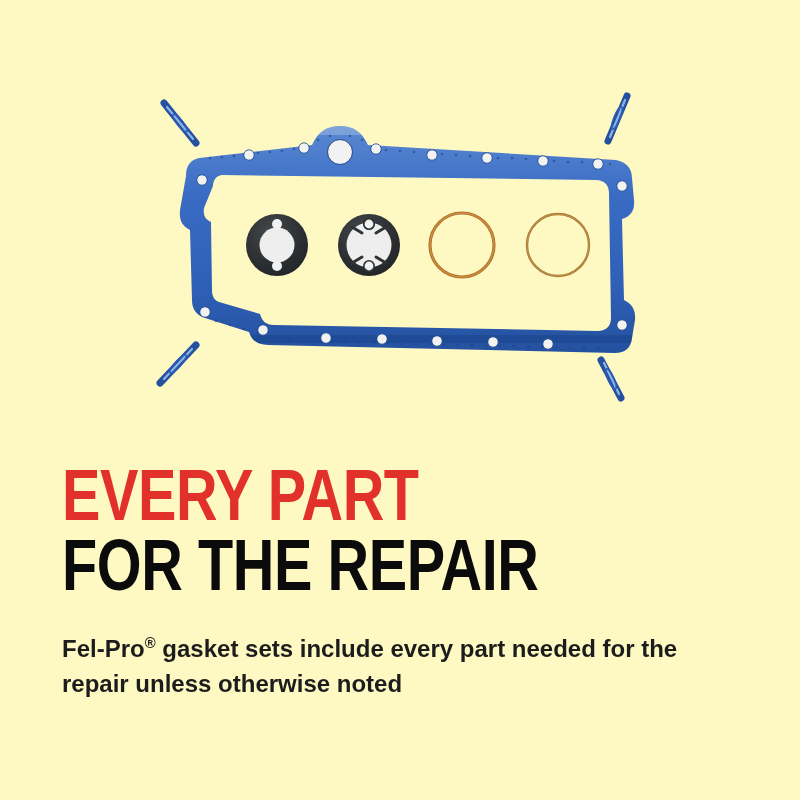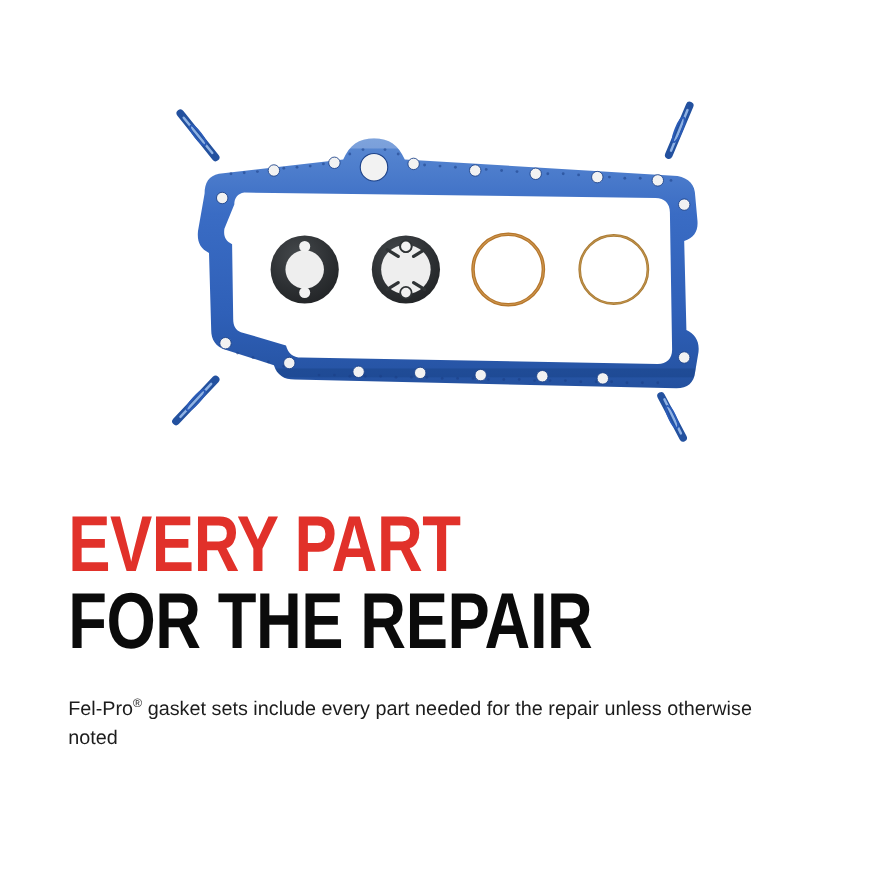--- a/index.html
+++ b/index.html
@@ -10,21 +10,21 @@
     width: 800px;
     height: 800px;
     background: #e7e7e7;
     font-family: "Liberation Sans", sans-serif;
     overflow: hidden;
   }
   #page {
     position: relative;
     width: 800px;
     height: 800px;
-    background: #ffffff;
+    background: #fef9c3;
   }
 
   
   #product-image {
     position: absolute;
     left: 0;
     top: 0;
     width: 800px;
     height: 440px;
   }
@@ -54,24 +54,24 @@
     color: #e1312a;
   }
   .headline-2 {
     color: #0b0b0b;
     margin-top: 4px;
   }
   .body-copy {
     margin: 0;
     margin-top: 34px;
     color: #1c1c1c;
-    font-size: 18px;
+    font-size: 24px;
     line-height: 1.42;
     max-width: 625px;
-    font-weight: 400;
+    font-weight: 700;
   }
   .body-copy sup {
     font-size: 0.62em;
     vertical-align: super;
     line-height: 0;
   }
 </style>
 </head>
 <body>
 

